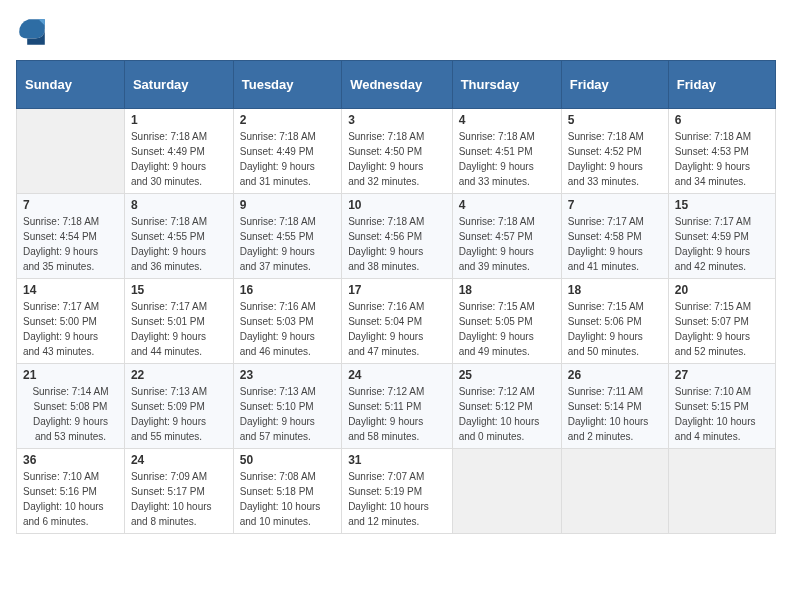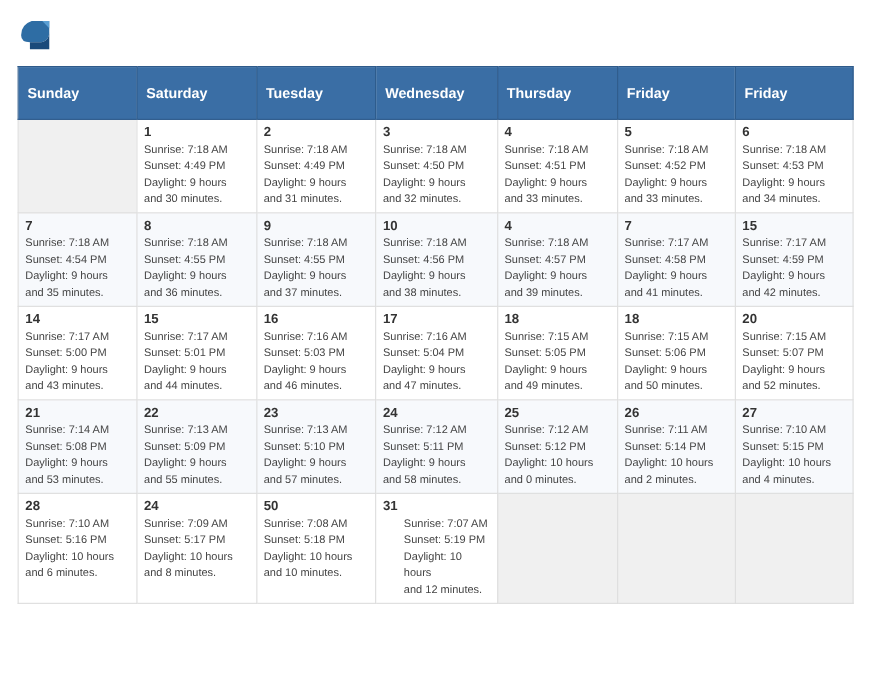--- a/index.html
+++ b/index.html
@@ -275,21 +275,21 @@
           <span class="day-number">20</span>
           <div class="day-info" style="white-space: pre-line;">Sunrise: 7:15 AM
 Sunset: 5:07 PM
 Daylight: 9 hours
 and 52 minutes.</div>
         </td>
       </tr>
       <tr class="week-row">
         <td>
           <span class="day-number">21</span>
-          <div class="day-info" style="white-space: pre-line;">Sunrise: 7:14 AM
+          <div class="day-info" style="white-space: pre-line; text-align: center;">Sunrise: 7:14 AM
 Sunset: 5:08 PM
 Daylight: 9 hours
 and 53 minutes.</div>
         </td>
         <td>
           <span class="day-number">22</span>
           <div class="day-info" style="white-space: pre-line;">Sunrise: 7:13 AM
 Sunset: 5:09 PM
 Daylight: 9 hours
 and 55 minutes.</div>
@@ -325,21 +325,21 @@
         <td>
           <span class="day-number">27</span>
           <div class="day-info" style="white-space: pre-line;">Sunrise: 7:10 AM
 Sunset: 5:15 PM
 Daylight: 10 hours
 and 4 minutes.</div>
         </td>
       </tr>
       <tr class="week-row">
         <td>
-          <span class="day-number">28</span>
+          <span class="day-number">36</span>
           <div class="day-info" style="white-space: pre-line;">Sunrise: 7:10 AM
 Sunset: 5:16 PM
 Daylight: 10 hours
 and 6 minutes.</div>
         </td>
         <td>
           <span class="day-number">24</span>
           <div class="day-info" style="white-space: pre-line;">Sunrise: 7:09 AM
 Sunset: 5:17 PM
 Daylight: 10 hours
@@ -347,21 +347,21 @@
         </td>
         <td>
           <span class="day-number">50</span>
           <div class="day-info" style="white-space: pre-line;">Sunrise: 7:08 AM
 Sunset: 5:18 PM
 Daylight: 10 hours
 and 10 minutes.</div>
         </td>
         <td>
           <span class="day-number">31</span>
-          <div class="day-info" style="white-space: pre-line; margin-left: 19px;">Sunrise: 7:07 AM
+          <div class="day-info" style="white-space: pre-line;">Sunrise: 7:07 AM
 Sunset: 5:19 PM
 Daylight: 10 hours
 and 12 minutes.</div>
         </td>
         <td class="empty-cell"></td>
         <td class="empty-cell"></td>
         <td class="empty-cell"></td>
       </tr>
     </tbody>
 </table>

